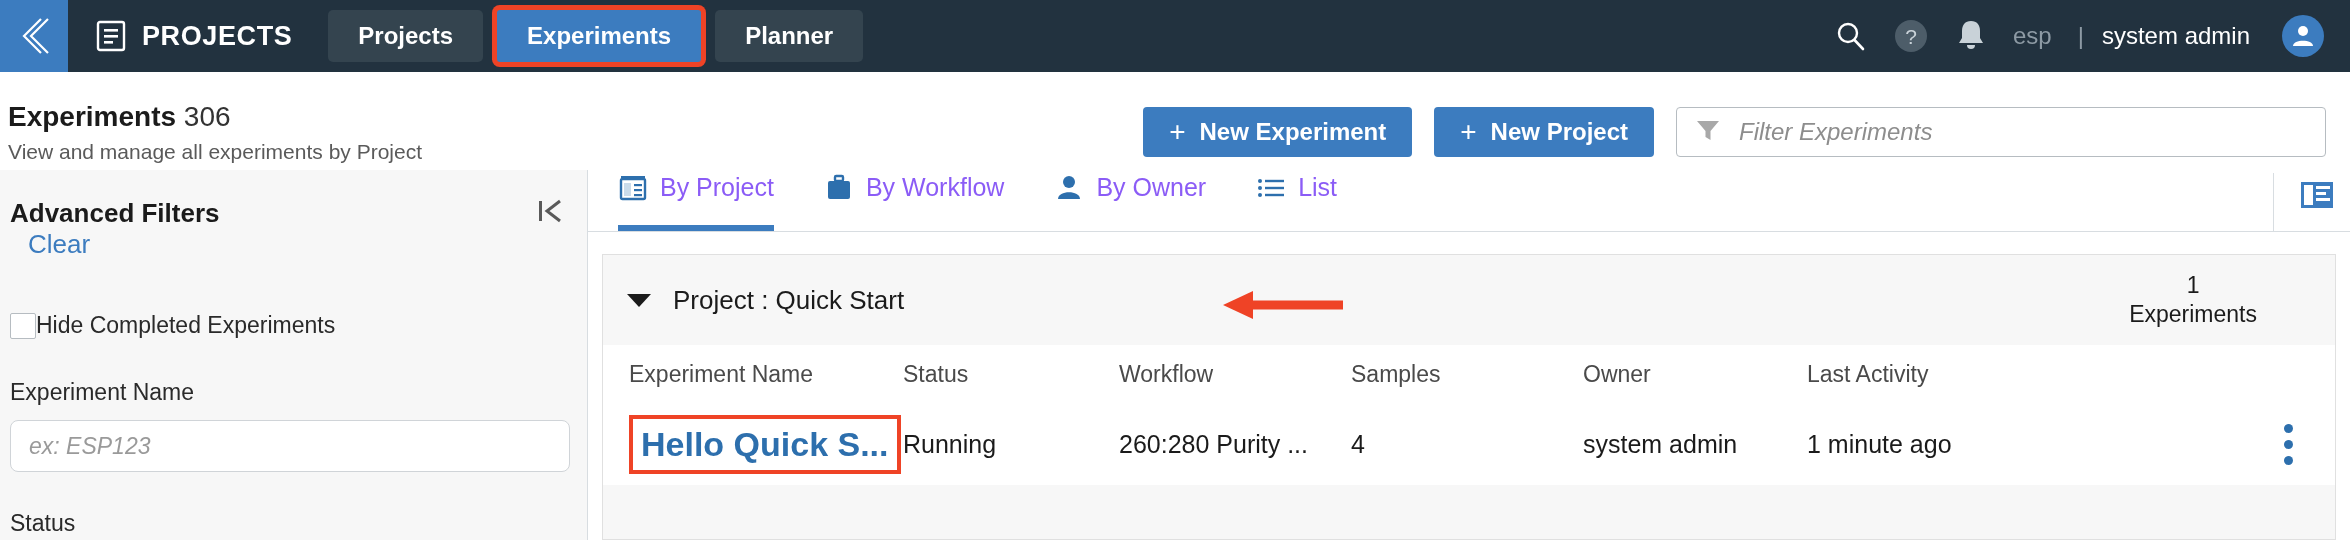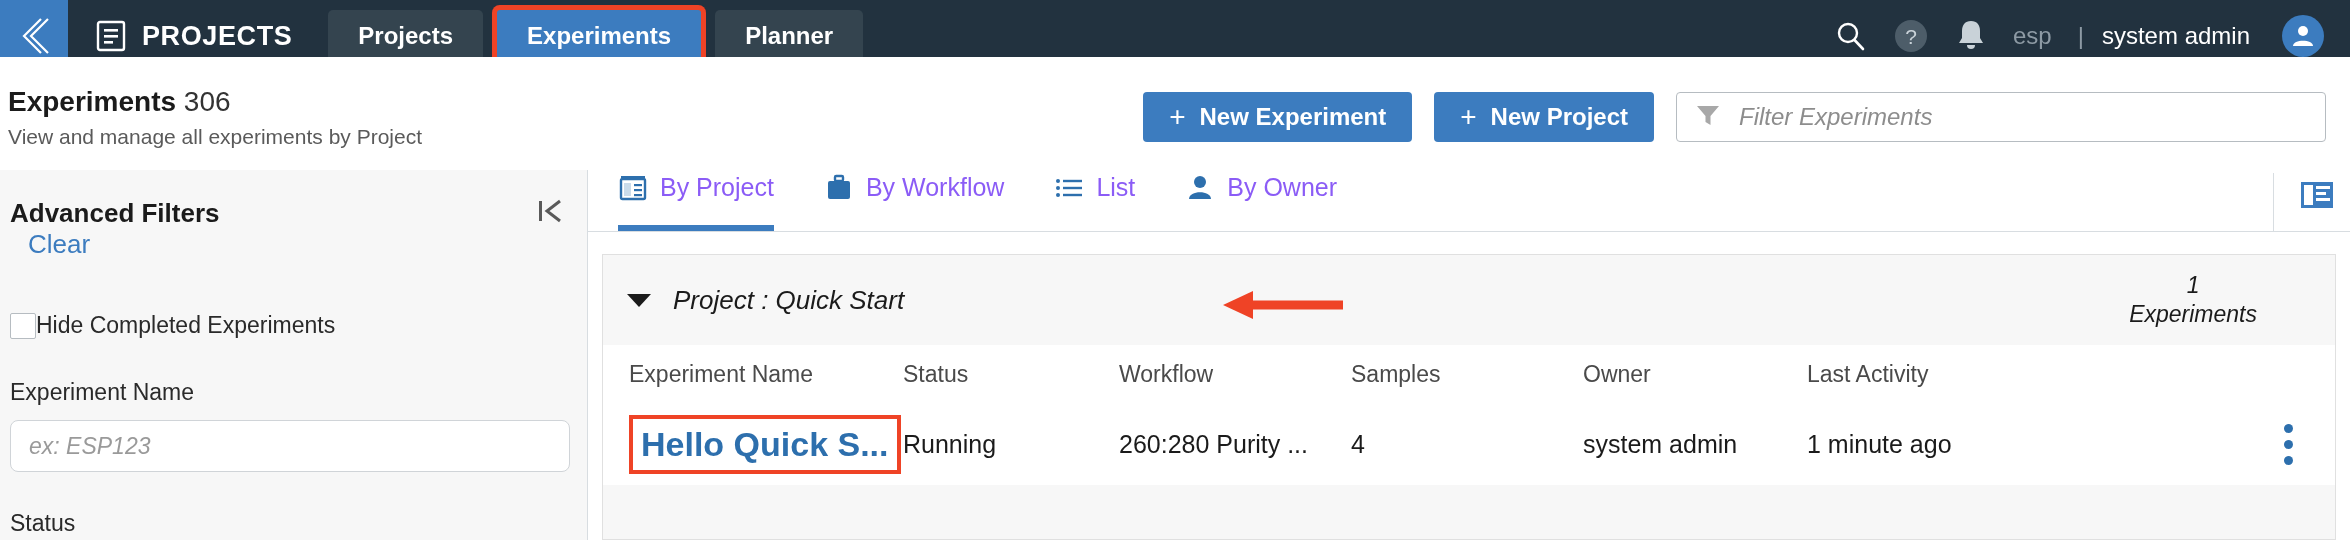--- a/index.html
+++ b/index.html
@@ -59,21 +59,21 @@
   .user-sep { color: #8d9aa4; font-size: 24px; }
   .user-name { color: #ffffff; font-size: 24px; margin-left: -8px; }
   .avatar {
     width: 42px; height: 42px; border-radius: 50%;
     background: #3c7cbf; display: flex; align-items: center; justify-content: center;
     margin-left: 6px; cursor: pointer;
   }
 
   
   .subheader {
-    position: absolute; left: 0; top: 57px;
+    position: absolute; left: 0; top: 72px;
     width: 2350px; height: 121px;
     background: #ffffff;
     border-bottom: 1px solid #d8dde1;
     display: flex; align-items: center; justify-content: space-between;
   }
   .page-title-block { margin-left: 8px; }
   .page-title { font-size: 28px; color: #1b1b1b; font-weight: bold; }
   .page-title .count { font-weight: normal; color: #333; }
   .page-subtitle { font-size: 21px; color: #5a5a5a; margin-top: 7px; }
 
@@ -172,21 +172,21 @@
   }
 
   .panel {
     margin: 22px 14px 0 14px;
     border: 1px solid #e0e0e0;
     background: #f7f7f7;
     flex: 1; position: relative; overflow: hidden;
   }
   .group-header {
     height: 90px; display: flex; align-items: center;
-    padding: 0 30px 0 24px; position: relative; font-style: italic;
+    padding: 0 30px 0 24px; position: relative;
   }
   .caret { width: 0; height: 0; border-left: 12px solid transparent; border-right: 12px solid transparent; border-top: 13px solid #1b1b1b; cursor: pointer; flex: 0 0 auto; }
   .group-title { font-size: 26px; color: #1b1b1b; margin-left: 22px; white-space: nowrap; }
   .group-count {
     margin-left: auto; text-align: center; line-height: 1.25;
     font-size: 23px; color: #1b1b1b; padding-right: 48px;
   }
   .arrow-annotation { position: absolute; left: 620px; top: 30px; }
 
   .table-wrap { background: #ffffff; margin: 0; }
@@ -351,39 +351,39 @@
             <rect x="11" y="3" width="8" height="5" rx="1.2" fill="none" stroke="#2d6fad" stroke-width="2.4"></rect>
             <rect x="4" y="8" width="22" height="18" rx="2" fill="#2d6fad"></rect>
           </svg>
         </span>
         <span>By Workflow</span>
       </div>
 
       <div class="vtab">
         <span>
           <svg width="30" height="30" viewBox="0 0 30 30">
+            <circle cx="15" cy="9" r="6" fill="#2d6fad"></circle>
+            <path d="M4 26 C4 17 26 17 26 26 z" fill="#2d6fad"></path>
+          </svg>
+        </span>
+        <span>By Owner</span>
+      </div>
+
+      <div class="vtab">
+        <span>
+          <svg width="30" height="30" viewBox="0 0 30 30">
             <circle cx="4" cy="8" r="2" fill="#2d6fad"></circle>
             <circle cx="4" cy="15" r="2" fill="#2d6fad"></circle>
             <circle cx="4" cy="22" r="2" fill="#2d6fad"></circle>
             <rect x="9" y="6.8" width="19" height="2.4" fill="#2d6fad"></rect>
             <rect x="9" y="13.8" width="19" height="2.4" fill="#2d6fad"></rect>
             <rect x="9" y="20.8" width="19" height="2.4" fill="#2d6fad"></rect>
           </svg>
         </span>
         <span>List</span>
-      </div>
-
-      <div class="vtab">
-        <span>
-          <svg width="30" height="30" viewBox="0 0 30 30">
-            <circle cx="15" cy="9" r="6" fill="#2d6fad"></circle>
-            <path d="M4 26 C4 17 26 17 26 26 z" fill="#2d6fad"></path>
-          </svg>
-        </span>
-        <span>By Owner</span>
       </div>
 
       <div class="tabbar-right">
         <span>
           <svg width="34" height="28" viewBox="0 0 34 28">
             <rect x="1" y="1" width="32" height="26" fill="#3c7cbf"></rect>
             <rect x="4" y="4" width="9" height="20" fill="#ffffff"></rect>
             <rect x="16" y="5" width="14" height="3" fill="#ffffff"></rect>
             <rect x="16" y="11" width="10" height="3" fill="#ffffff"></rect>
             <rect x="16" y="17" width="14" height="3" fill="#ffffff"></rect>

